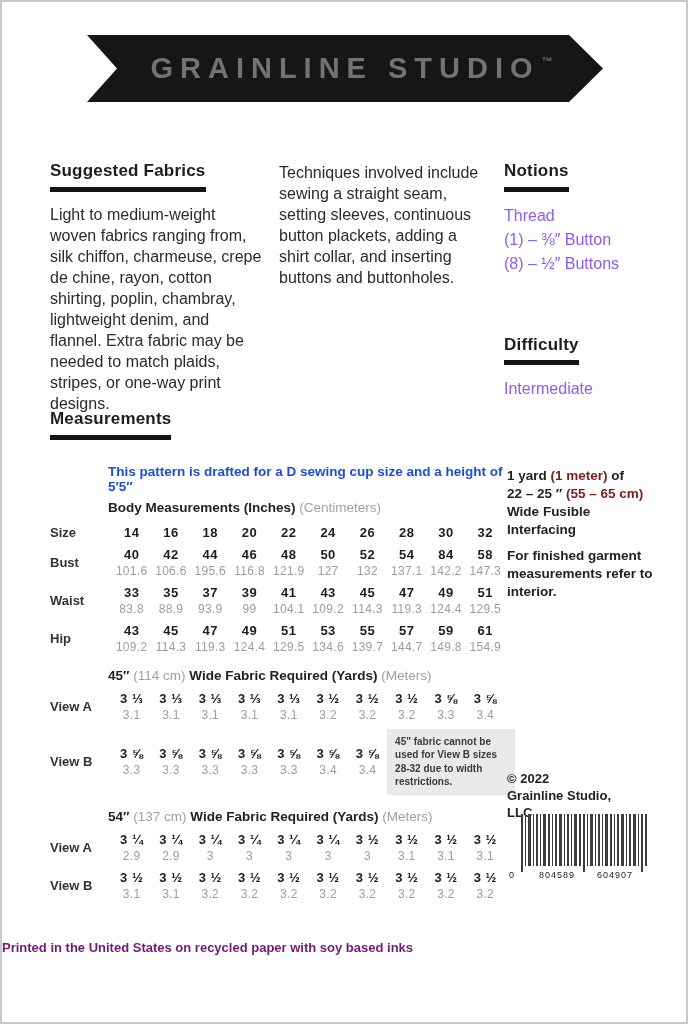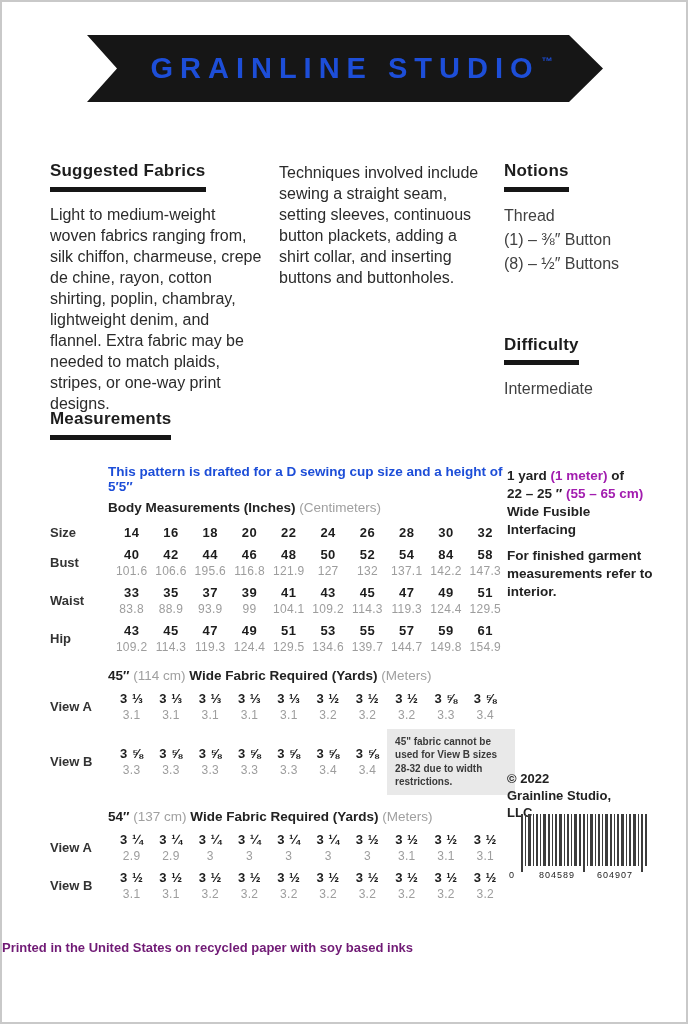--- a/index.html
+++ b/index.html
@@ -6,41 +6,41 @@
   .page{
     position:relative; width:688px; height:1024px; margin:0 auto;
     background:#fff; border:2px solid #c9c9c9; box-sizing:border-box;
     font-family:"Liberation Sans", sans-serif; color:#1d1d1d; overflow:hidden;
   }
   
   .banner{position:absolute; top:33px; left:85px; width:516px; height:67px;}
   .banner svg{position:absolute; inset:0;}
   .banner-text{
     position:absolute; inset:0; display:flex; align-items:center; justify-content:center;
-    color:#1d4ed8; font-weight:bold; font-size:29px; letter-spacing:7px; padding-left:14px;
+    color:#737373; font-weight:bold; font-size:29px; letter-spacing:7px; padding-left:14px;
   }
   .banner-text sup{font-size:11px; letter-spacing:1px; margin-left:2px; top:-8px; position:relative;}
   
   .h2{
     display:inline-block; font-size:17px; font-weight:bold; letter-spacing:.2px;
     padding-bottom:6px; border-bottom:5px solid #161616; margin:0 0 12px 0; line-height:1.1;
   }
   .body-text{font-size:16px; line-height:21px; color:#2b2b2b; margin:0;}
   .col{position:absolute; top:160px;}
   .col1{left:48px; width:212px;}
   .col2{left:277px; width:208px;}
   .col3{left:502px; width:150px;}
-  .notion-line{font-size:16px; line-height:24px; color:#404040;}
+  .notion-line{font-size:16px; line-height:24px; color:#8b5cf6;}
   .difficulty-block{margin-top:60px;}
   
   .measurements{position:absolute; top:408px; left:48px; width:455px;}
   .intro{font-size:13.5px; font-weight:bold; margin:12px 0 6px 58px; color:#1d4ed8;}
   .subtitle{font-size:13.5px; font-weight:bold; margin:0 0 10px 58px; color:#222;}
   .gray{color:#a0a0a0; font-weight:normal;}
-  .graybold{color:#a21caf;}
+  .graybold{color:#7f1d1d;}
   .trow{display:grid; grid-template-columns:62px repeat(10,39.3px); align-items:center; margin-bottom:7px;}
   .trow7{display:grid; grid-template-columns:62px repeat(7,39.3px) 128px; align-items:center; margin-bottom:7px;}
   .rlabel{font-size:13px; font-weight:bold; color:#333;}
   .cells{display:contents;}
   .cell{display:block; text-align:center;}
   .cell b{display:block; font-size:13px; font-weight:bold; color:#1d1d1d; letter-spacing:.5px;}
   .cell i{display:block; font-style:normal; font-size:12px; color:#9d9d9d; letter-spacing:.3px; margin-top:2px;}
   .size-cell{font-size:13px; font-weight:bold; letter-spacing:.5px;}
   .fab-title{font-size:13.5px; font-weight:bold; margin:14px 0 8px 58px; color:#222;}
   .note-box{

